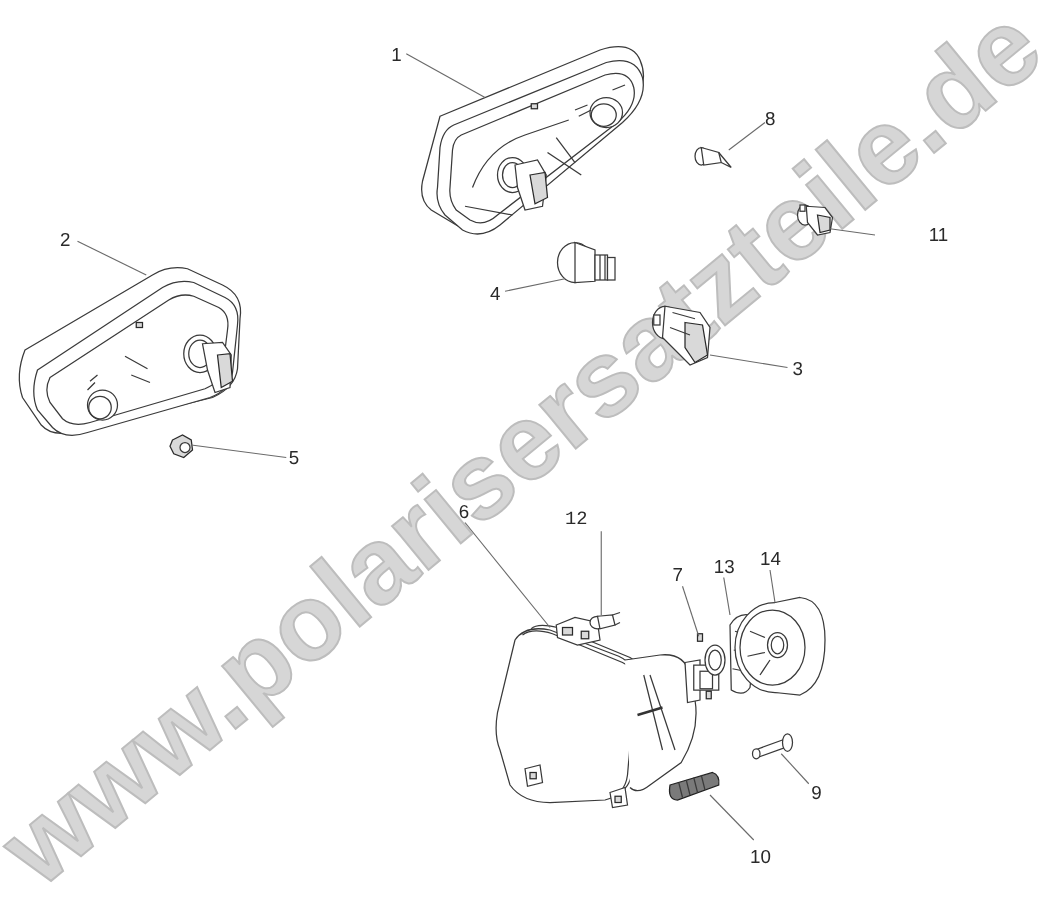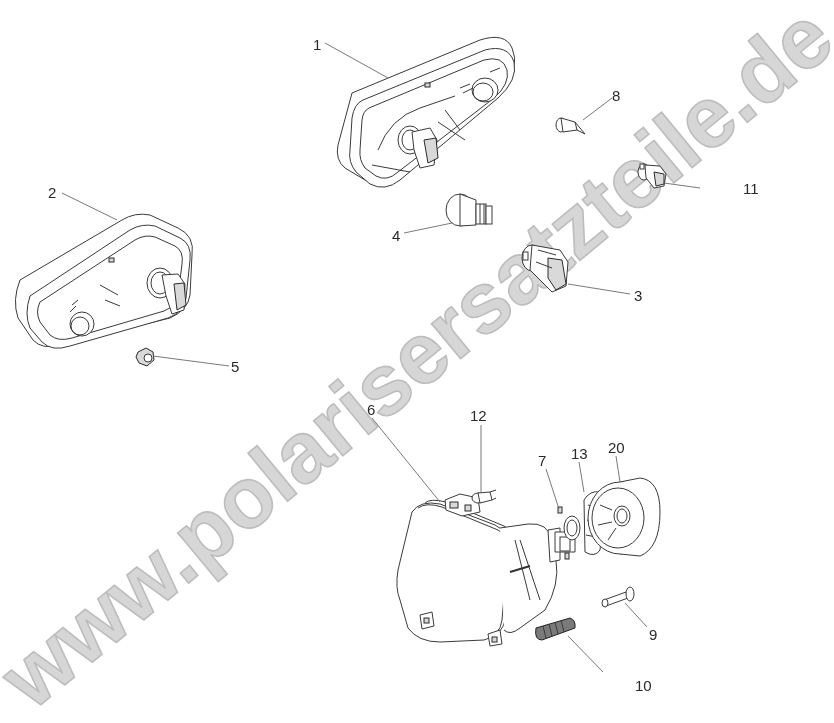--- a/index.html
+++ b/index.html
@@ -191,19 +191,19 @@
 
   <span class="label" style="left:313px;top:37px;">1</span>
   <span class="label" style="left:48px;top:185px;">2</span>
   <span class="label" style="left:634px;top:288px;">3</span>
   <span class="label" style="left:392px;top:228px;">4</span>
   <span class="label" style="left:231px;top:359px;">5</span>
   <span class="label" style="left:367px;top:402px;">6</span>
   <span class="label" style="left:538px;top:453px;">7</span>
   <span class="label" style="left:612px;top:88px;">8</span>
   <span class="label" style="left:649px;top:627px;">9</span>
-  <span class="label" style="left:600px;top:678px;margin-left:35px;">10</span>
+  <span class="label" style="left:600px;top:678px;">10</span>
   <span class="label" style="left:703px;top:181px;margin-left:40px;">11</span>
-  <span class="label" style="left:470px;top:408px;">12</span>
+  <span class="label" style="left:452px;top:408px;font-family:Liberation Mono, monospace;">12</span>
   <span class="label" style="left:571px;top:446px;">13</span>
-  <span class="label" style="left:608px;top:440px;">20</span>
+  <span class="label" style="left:608px;top:440px;">14</span>
 
 </div>
 
 </body></html>

